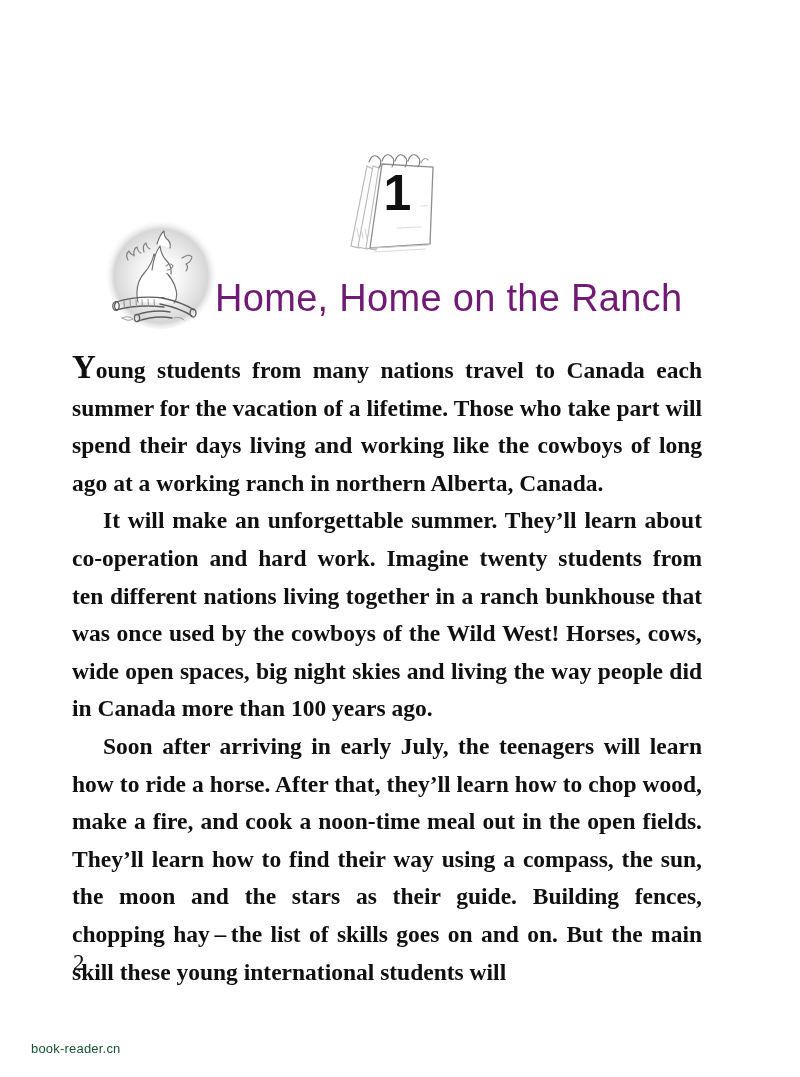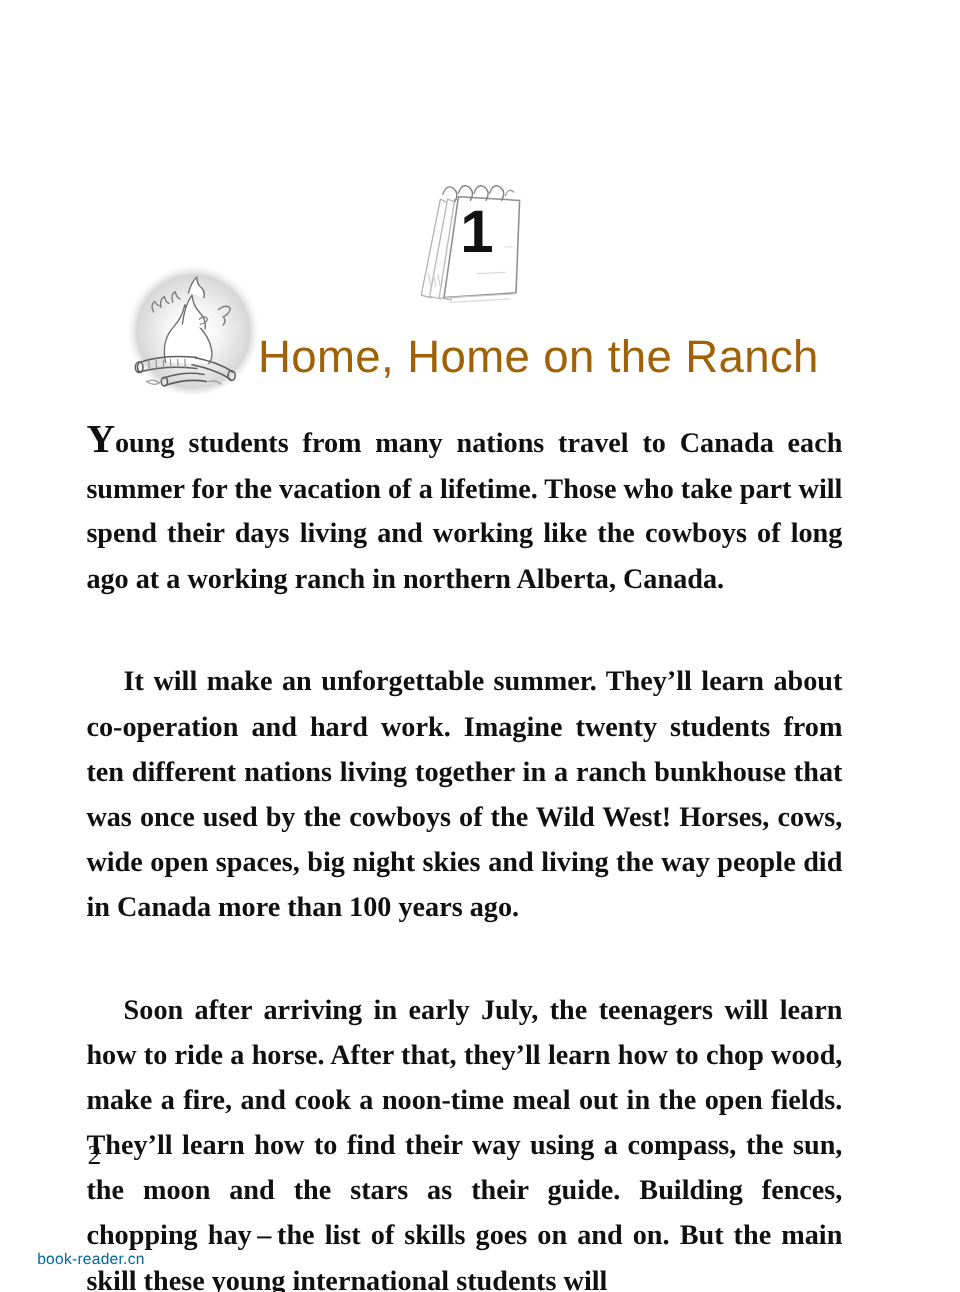--- a/index.html
+++ b/index.html
@@ -70,21 +70,21 @@
 
   
   #chapter-title {
     position: absolute;
     left: 215px;
     top: 252px;
     width: 515px;
     font-family: "Liberation Sans", "DejaVu Sans", sans-serif;
     font-size: 38px;
     font-weight: 400;
-    color: #a16207;
+    color: #701a75;
     letter-spacing: 0.3px;
     line-height: 1.15;
     white-space: nowrap;
   }
 
   
   #body-text {
     position: absolute;
     left: 72px;
     top: 352px;
@@ -97,21 +97,20 @@
     font-weight: bold;
   }
   #body-text p {
     margin: 0;
   }
   #body-text p.first {
     text-indent: 0;
   }
   #body-text p.indented {
     text-indent: 31px;
-    margin-top: 48px;
   }
   .initial-cap {
     font-size: 33px;
     line-height: 0;
     vertical-align: baseline;
   }
 
   
   #page-number {
     position: absolute;
@@ -121,21 +120,21 @@
     color: #121212;
   }
 
   
   #site-watermark {
     position: absolute;
     left: 31px;
     top: 1041px;
     font-family: "Liberation Sans", "DejaVu Sans", sans-serif;
     font-size: 13px;
-    color: #0369a1;
+    color: #14532d;
     letter-spacing: 0.2px;
     user-select: none;
   }
 </style>
 </head>
 <body>
 
 <div id="page">
 
   <div id="chapter-header">

